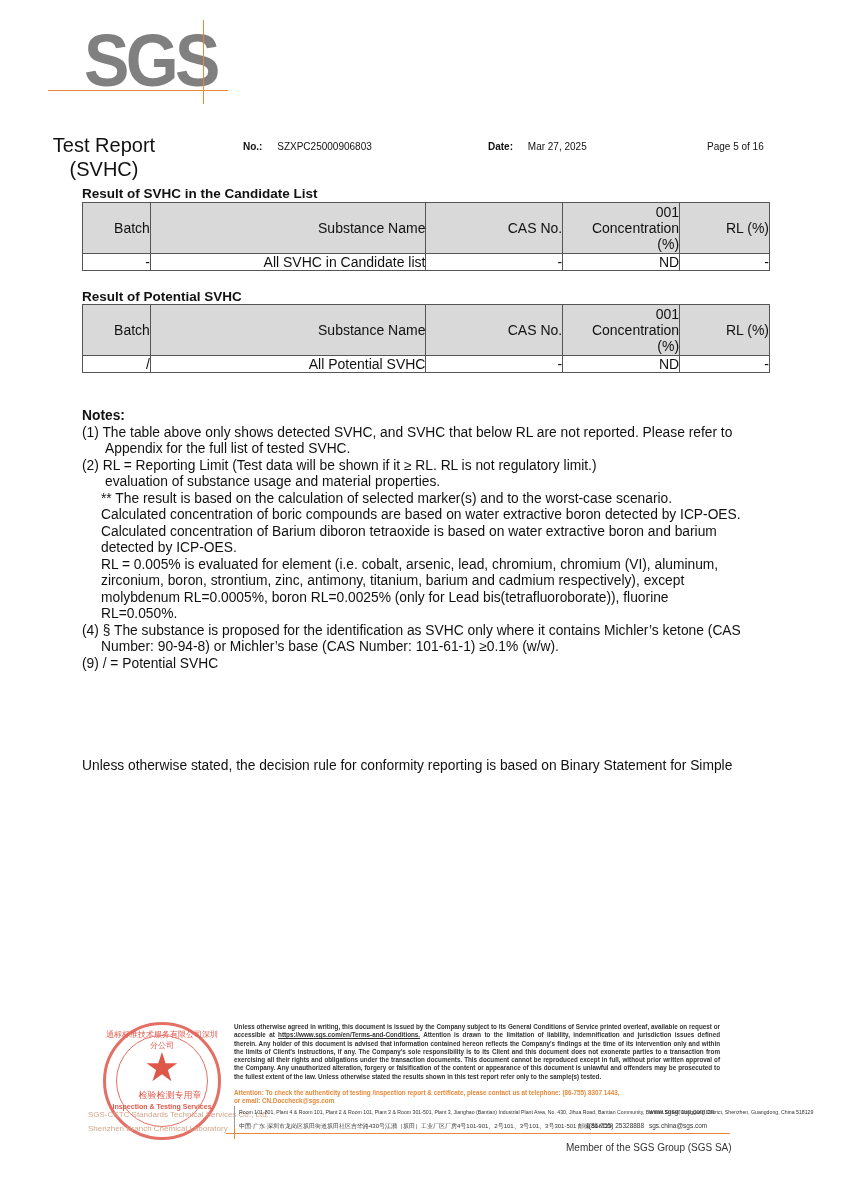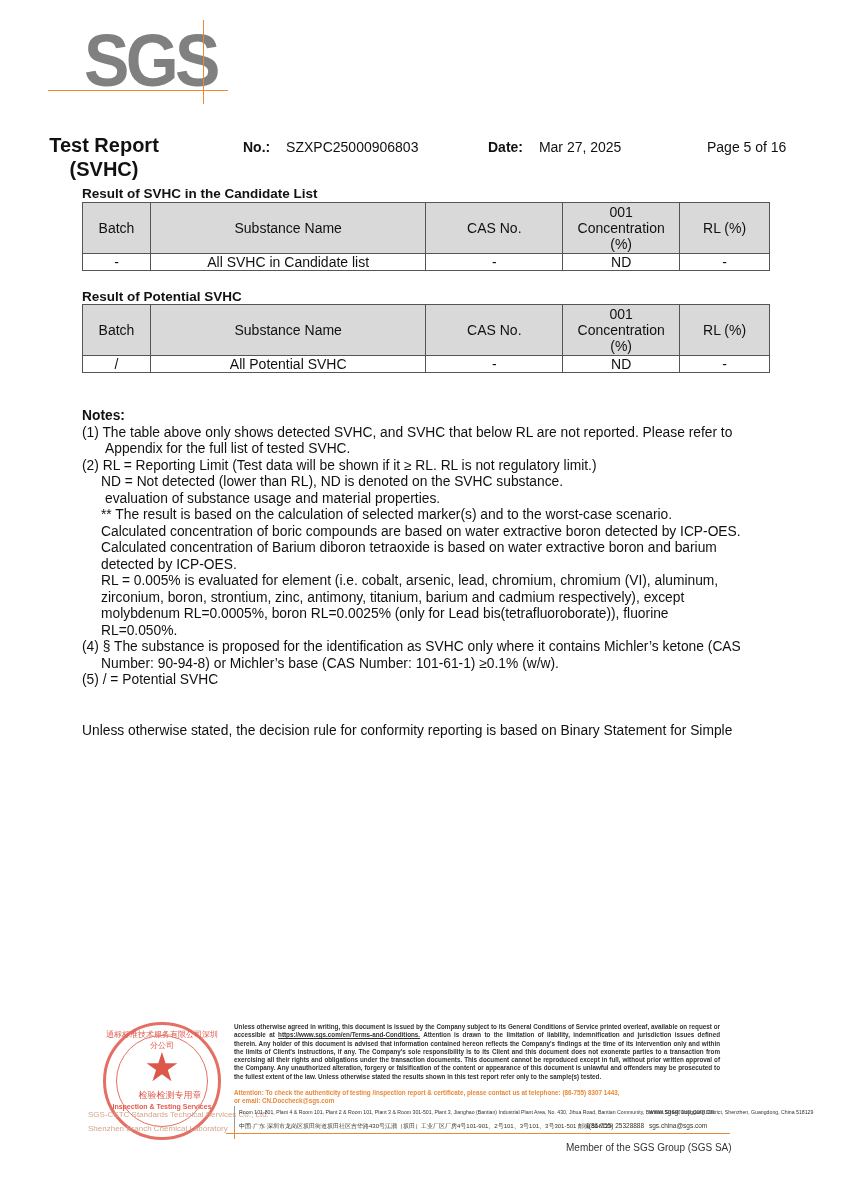--- a/index.html
+++ b/index.html
@@ -6,37 +6,37 @@
   html, body { width: 850px; height: 1202px; background: #ffffff; }
   body { position: relative; font-family: "Liberation Sans", sans-serif; color: #111; overflow: hidden; }
 
   
   .logo { position: absolute; left: 48px; top: 20px; width: 184px; height: 84px; }
   .logo-text { position: absolute; left: 36px; top: 4px; font-family: "Liberation Sans", sans-serif; font-weight: bold; font-size: 74px; letter-spacing: -4px; color: #808080; line-height: 1; transform: scaleX(0.92); transform-origin: left top; }
   .logo-hline { position: absolute; left: 0; top: 70px; width: 180px; height: 1px; background: #e8893a; }
   .logo-vline { position: absolute; left: 155px; top: 0; width: 1px; height: 84px; background: #e8893a; }
 
   
-  .title { position: absolute; left: 48px; top: 133px; font-size: 20px; font-weight: bold; line-height: 24px; text-align: center; width: 112px; }
-  .hdr { position: absolute; top: 139px; font-size: 14px; line-height: 16px; }
+  .title { position: absolute; left: 48px; top: 133px; font-size: 20px; font-weight: normal; line-height: 24px; text-align: center; width: 112px; }
+  .hdr { position: absolute; top: 139px; font-size: 10px; line-height: 16px; }
   .hdr b { font-weight: bold; }
 
   .section-title { position: absolute; left: 82px; font-size: 13.5px; font-weight: bold; }
 
   table.res { position: absolute; left: 82px; width: 688px; border-collapse: collapse; font-size: 14px; }
-  table.res td, table.res th { border: 1px solid #555; text-align: center; font-weight: normal; vertical-align: middle; }
+  table.res td, table.res th { border: 1px solid #555; text-align: right; font-weight: normal; vertical-align: middle; }
   table.res th { background: #d9d9d9; height: 51px; line-height: 16px; }
   table.res td { height: 17px; line-height: 15px; }
   .c1 { width: 68px; } .c2 { width: 276px; } .c3 { width: 137px; } .c4 { width: 117px; } .c5 { width: 90px; }
 
   .notes { position: absolute; left: 82px; top: 408px; width: 690px; font-size: 13.8px; line-height: 16.5px; }
   .notes .nt { font-weight: bold; }
   .notes .ind1 { padding-left: 23px; }
   .notes .ind2 { padding-left: 19px; }
-  .decision { position: absolute; left: 82px; top: 722px; width: 690px; font-size: 13.8px; line-height: 17px; }
+  .decision { position: absolute; left: 82px; top: 757px; width: 690px; font-size: 13.8px; line-height: 17px; }
 
   
   .stamp { position: absolute; left: 103px; top: 1022px; width: 118px; height: 118px; border: 3px solid #e0564a; border-radius: 50%; opacity: 0.85; }
   .stamp-inner { position: absolute; left: 10px; top: 10px; width: 92px; height: 92px; border: 1px solid #e0564a; border-radius: 50%; }
   .stamp-star { position: absolute; left: 0; width: 100%; top: 22px; text-align: center; color: #d93b2b; font-size: 40px; line-height: 40px; }
   .stamp-cn { position: absolute; left: 8px; width: 100%; top: 64px; text-align: center; color: #d93b2b; font-size: 9px; }
   .stamp-en { position: absolute; left: 0; width: 100%; top: 78px; text-align: center; color: #d93b2b; font-size: 7px; font-weight: bold; }
   .stamp-top { position: absolute; left: 0; width: 100%; top: 4px; text-align: center; color: #d93b2b; font-size: 8px; }
   .sgs-cstc { position: absolute; left: 88px; top: 1108px; font-size: 8px; color: #d4a58a; line-height: 14px; }
 
@@ -122,33 +122,32 @@
     <td>-</td>
   </tr>
 </tbody>
   </table>
 
 <div class="notes">
   <div class="nt">Notes:</div>
   <div>(1) The table above only shows detected SVHC, and SVHC that below RL are not reported. Please refer to</div>
   <div class="ind1">Appendix for the full list of tested SVHC.</div>
   <div>(2) RL = Reporting Limit (Test data will be shown if it ≥ RL. RL is not regulatory limit.)</div>
-  <div class="ind2">ND = Not detected (lower than RL), ND is denoted on the SVHC substance.</div>
   <div class="ind1">evaluation of substance usage and material properties.</div>
   <div class="ind2">** The result is based on the calculation of selected marker(s) and to the worst-case scenario.</div>
   <div class="ind2">Calculated concentration of boric compounds are based on water extractive boron detected by ICP-OES.</div>
   <div class="ind2">Calculated concentration of Barium diboron tetraoxide is based on water extractive boron and barium</div>
   <div class="ind2">detected by ICP-OES.</div>
   <div class="ind2">RL = 0.005% is evaluated for element (i.e. cobalt, arsenic, lead, chromium, chromium (VI), aluminum,</div>
   <div class="ind2">zirconium, boron, strontium, zinc, antimony, titanium, barium and cadmium respectively), except</div>
   <div class="ind2">molybdenum RL=0.0005%, boron RL=0.0025% (only for Lead bis(tetrafluoroborate)), fluorine</div>
   <div class="ind2">RL=0.050%.</div>
   <div>(4) § The substance is proposed for the identification as SVHC only where it contains Michler’s ketone (CAS</div>
   <div class="ind2">Number: 90-94-8) or Michler’s base (CAS Number: 101-61-1) ≥0.1% (w/w).</div>
-  <div>(5) / = Potential SVHC</div>
+  <div>(9) / = Potential SVHC</div>
 </div>
 
 <div class="decision">
   <div>Unless otherwise stated, the decision rule for conformity reporting is based on Binary Statement for Simple</div>
 </div>
 
 <div class="stamp">
   <div class="stamp-top">通标标准技术服务有限公司深圳分公司</div>
   <div class="stamp-inner"></div>
   <div class="stamp-star">★</div>

